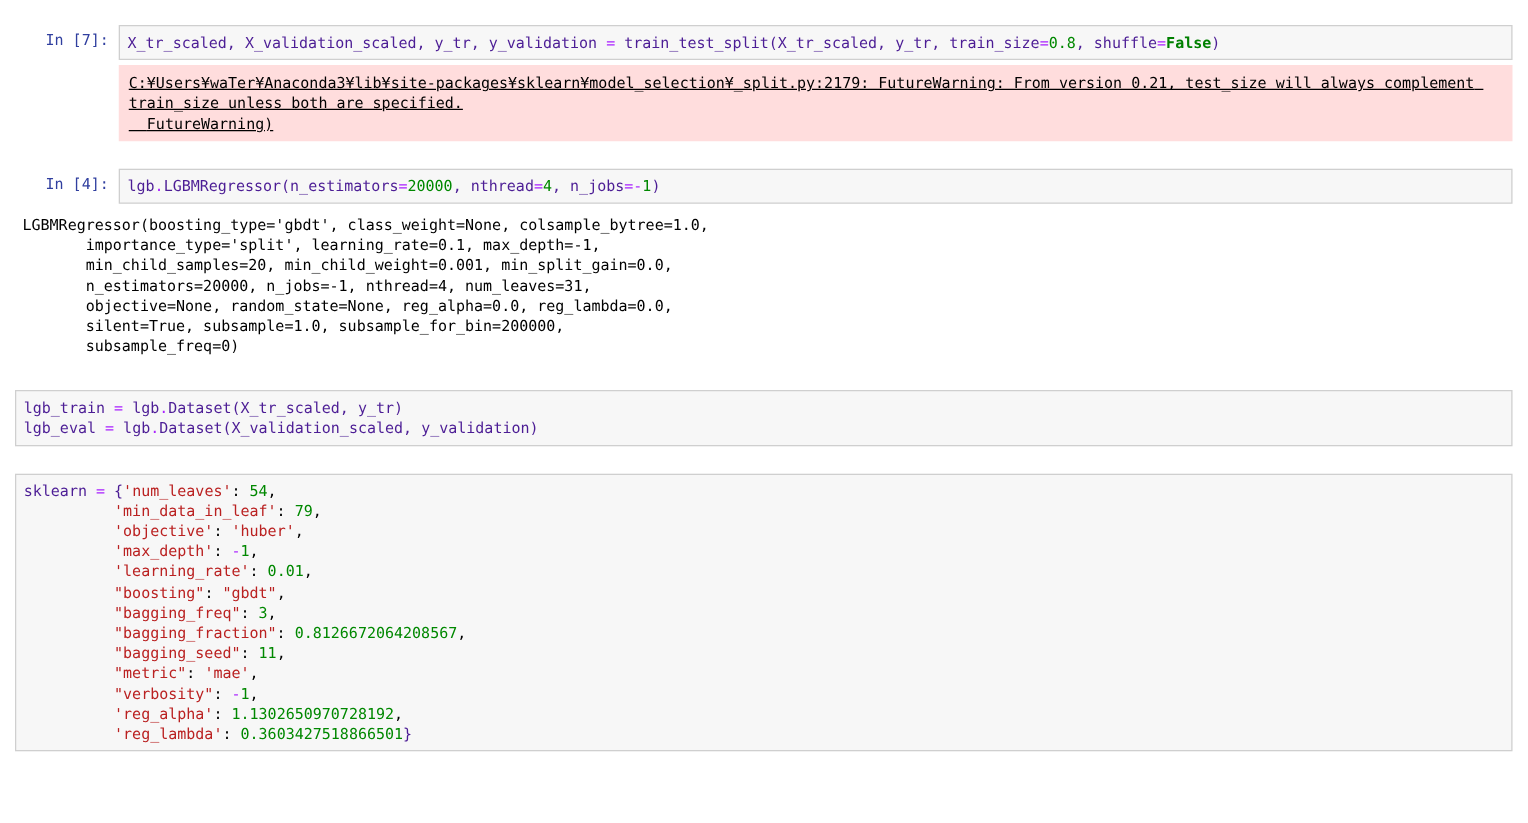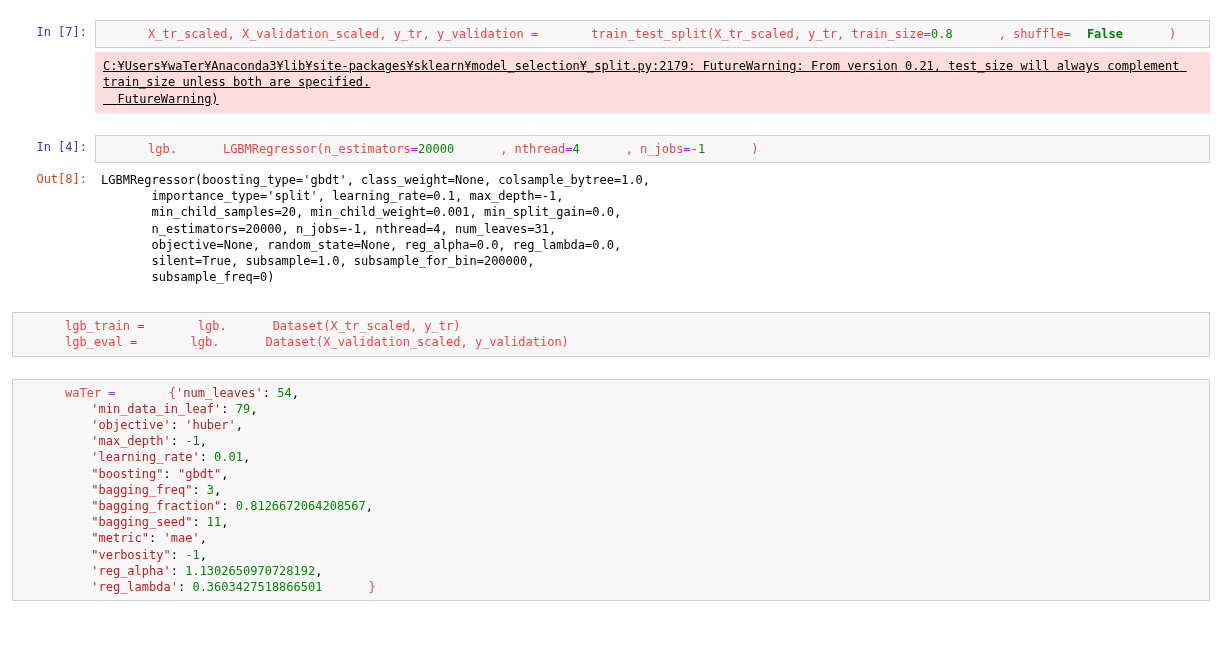--- a/index.html
+++ b/index.html
@@ -49,24 +49,24 @@
     color: #000;
     line-height: 1.35;
     text-decoration: underline;
   }
   .plain-output {
     padding: 5px 6px;
     white-space: pre;
     line-height: 1.35;
     color: #000;
   }
-  .tk-name { color: #ef4444; margin-left: 46px; }
+  .tk-name { color: #4c1d95; }
   .tk-op { color: #AA22FF; }
   .tk-num { color: #008800; }
-  .tk-kw { color: #008000; font-weight: bold; margin-left: 16px; }
+  .tk-kw { color: #008000; font-weight: bold; }
   .tk-str { color: #BA2121; }
   .spacer { height: 18px; }
 </style>
 </head>
 <body>
 
 <div class="cell">
   <div class="prompt prompt-in">In [7]:</div>
   <div class="content">
     <div class="input-area"><span class="tk-name">X_tr_scaled, X_validation_scaled, y_tr, y_validation </span><span class="tk-op">=</span><span class="tk-name"> train_test_split(X_tr_scaled, y_tr, train_size</span><span class="tk-op">=</span><span class="tk-num">0.8</span><span class="tk-name">, shuffle</span><span class="tk-op">=</span><span class="tk-kw">False</span><span class="tk-name">)</span></div>
@@ -82,21 +82,20 @@
 
 <div class="spacer"></div>
 
 <div class="cell">
   <div class="prompt prompt-in">In [4]:</div>
   <div class="content">
     <div class="input-area"><span class="tk-name">lgb</span><span class="tk-op">.</span><span class="tk-name">LGBMRegressor(n_estimators</span><span class="tk-op">=</span><span class="tk-num">20000</span><span class="tk-name">, nthread</span><span class="tk-op">=</span><span class="tk-num">4</span><span class="tk-name">, n_jobs</span><span class="tk-op">=</span><span class="tk-op">-</span><span class="tk-num">1</span><span class="tk-name">)</span></div>
   </div>
 </div>
 <div class="cell">
-  <div class="prompt prompt-out">Out[8]:</div>
   <div class="content">
     <div class="plain-output">LGBMRegressor(boosting_type='gbdt', class_weight=None, colsample_bytree=1.0,
        importance_type='split', learning_rate=0.1, max_depth=-1,
        min_child_samples=20, min_child_weight=0.001, min_split_gain=0.0,
        n_estimators=20000, n_jobs=-1, nthread=4, num_leaves=31,
        objective=None, random_state=None, reg_alpha=0.0, reg_lambda=0.0,
        silent=True, subsample=1.0, subsample_for_bin=200000,
        subsample_freq=0)</div>
   </div>
 </div>
@@ -107,21 +106,21 @@
   <div class="content">
     <div class="input-area"><span class="tk-name">lgb_train </span><span class="tk-op">=</span><span class="tk-name"> lgb</span><span class="tk-op">.</span><span class="tk-name">Dataset(X_tr_scaled, y_tr)</span>
 <span class="tk-name">lgb_eval </span><span class="tk-op">=</span><span class="tk-name"> lgb</span><span class="tk-op">.</span><span class="tk-name">Dataset(X_validation_scaled, y_validation)</span></div>
   </div>
 </div>
 
 <div class="spacer"></div>
 
 <div class="cell">
   <div class="content">
-    <div class="input-area"><span class="tk-name">waTer </span><span class="tk-op">=</span><span class="tk-name"> {</span><span class="tk-str">'num_leaves'</span>: <span class="tk-num">54</span>,
+    <div class="input-area"><span class="tk-name">sklearn </span><span class="tk-op">=</span><span class="tk-name"> {</span><span class="tk-str">'num_leaves'</span>: <span class="tk-num">54</span>,
           <span class="tk-str">'min_data_in_leaf'</span>: <span class="tk-num">79</span>,
           <span class="tk-str">'objective'</span>: <span class="tk-str">'huber'</span>,
           <span class="tk-str">'max_depth'</span>: <span class="tk-op">-</span><span class="tk-num">1</span>,
           <span class="tk-str">'learning_rate'</span>: <span class="tk-num">0.01</span>,
           <span class="tk-str">"boosting"</span>: <span class="tk-str">"gbdt"</span>,
           <span class="tk-str">"bagging_freq"</span>: <span class="tk-num">3</span>,
           <span class="tk-str">"bagging_fraction"</span>: <span class="tk-num">0.8126672064208567</span>,
           <span class="tk-str">"bagging_seed"</span>: <span class="tk-num">11</span>,
           <span class="tk-str">"metric"</span>: <span class="tk-str">'mae'</span>,
           <span class="tk-str">"verbosity"</span>: <span class="tk-op">-</span><span class="tk-num">1</span>,

